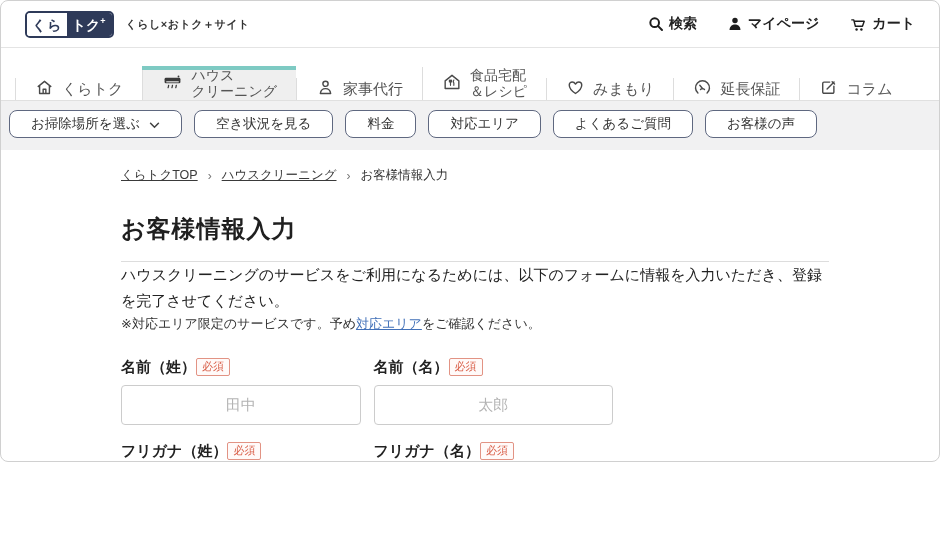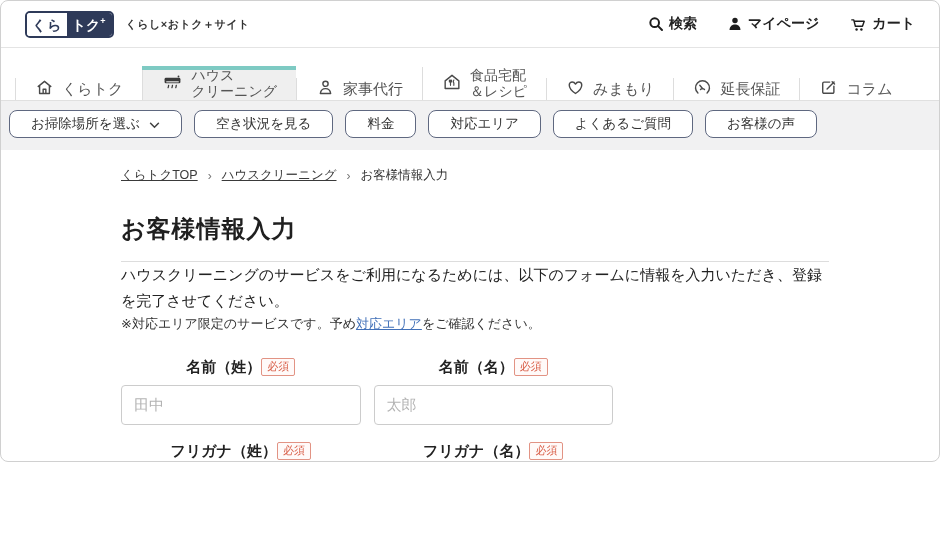--- a/index.html
+++ b/index.html
@@ -47,26 +47,26 @@
   .title { margin-top:29px; padding-bottom:16px; border-bottom:1px solid #ddd;
            font-size:24px; font-weight:bold; color:#1f1f1f; letter-spacing:1px; }
   .intro { font-size:15px; color:#222; line-height:1.75; }
   .note { margin-top:0; font-size:13px; color:#333; }
   .note-link { color:#4170b8; text-decoration:underline; cursor:pointer; }
 
   
   .form { margin-top:25px; width:492px; }
   .form-row { display:flex; gap:13px; margin-bottom:17px; }
   .field { flex:1; }
-  .field-head { display:flex; justify-content:center; align-items:center; margin-bottom:8px; }
+  .field-head { display:flex; justify-content:flex-start; align-items:center; margin-bottom:8px; }
   .field-label { font-size:15px; font-weight:bold; color:#222; }
   .req { font-size:11px; color:#d9604a; border:1px solid #e29384; background:#fffaf9;
          padding:1px 5px 2px 5px; border-radius:2px; line-height:1.2; }
   .input { width:100%; height:40px; border:1px solid #ccc; border-radius:4px; padding:0 12px;
-           font-size:15px; color:#333; font-family:inherit; background:#fff; }
+           font-size:15px; color:#333; font-family:inherit; background:#fff;text-align:center; }
   .input::placeholder { color:#b3b3b3; }
 </style>
 </head>
 <body>
 
 <div class="screen">
 
   <div class="header">
     <div class="logo">
       <span class="logo-left">くら</span>

